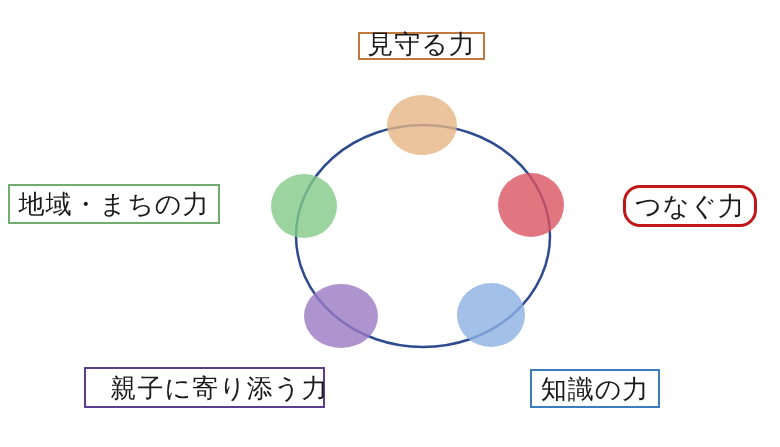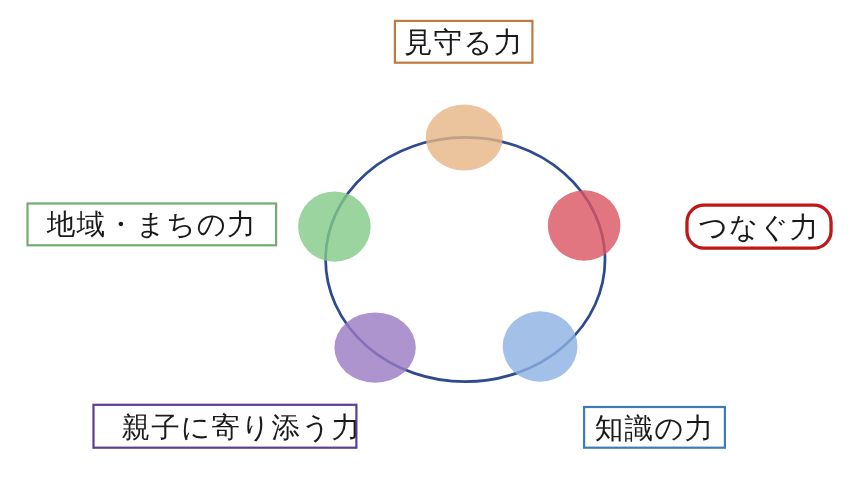--- a/index.html
+++ b/index.html
@@ -33,23 +33,23 @@
     border-width: 2px;
   }
   .label-box span {
     color: #1a1a1a;
     font-size: 26px;
     line-height: 1;
     letter-spacing: 1px;
     white-space: nowrap;
   }
   
-  .label-top          { left: 358px; top: 18px;  width: 127px; height: 40px; }
+  .label-top          { left: 358px; top: 32px;  width: 127px; height: 28px; font-family: Liberation Mono, monospace; }
   .label-right        { left: 623px; top: 185px; width: 134px; height: 42px; border-width: 3px; border-radius: 17px; }
-  .label-left         { left: 24px;  top: 184px; width: 228px; height: 40px; }
+  .label-left         { left: 8px;  top: 184px; width: 212px; height: 40px; }
   .label-bottom-left  { left: 84px;  top: 367px; width: 241px; height: 41px; padding-left: 30px; }
   .label-bottom-right { left: 530px; top: 369px; width: 130px; height: 39px; }
 </style>
 </head>
 <body>
 
 <div class="canvas">
 
   <svg class="diagram-svg" viewBox="0 0 780 447">
 

